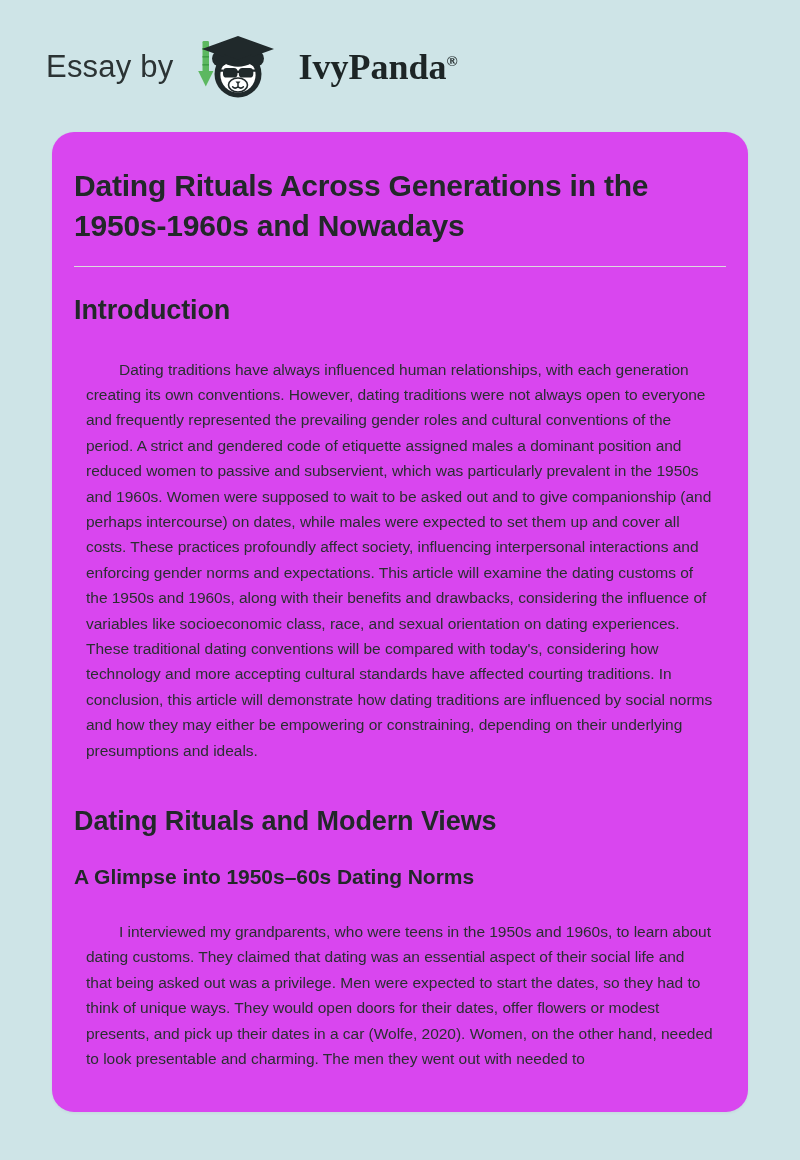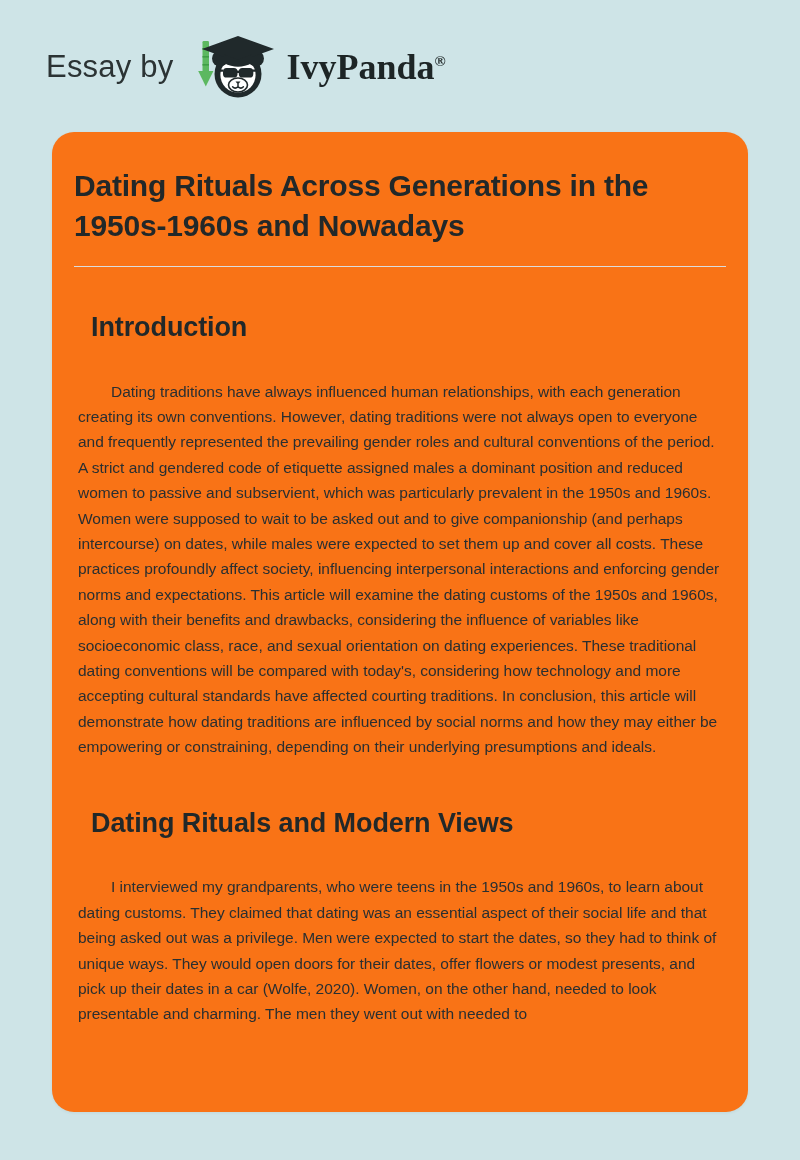--- a/index.html
+++ b/index.html
@@ -31,20 +31,21 @@
     font-weight: 400;
     color: #2b3334;
     letter-spacing: 0.2px;
     line-height: 1;
     white-space: nowrap;
   }
   .logo-wrap {
     display: flex;
     align-items: center;
     margin-left: 13px;
+    gap: 12px;
   }
   .panda-mark {
     width: 96px;
     height: 68px;
     display: block;
     margin-right: 4px;
     margin-top: 2px;
   }
   .wordmark {
     font-family: "Liberation Serif", serif;
@@ -62,21 +63,21 @@
     font-weight: bold;
   }
 
   
   .card {
     position: absolute;
     left: 52px;
     top: 132px;
     width: 696px;
     height: 980px;
-    background: #f97316;
+    background: #d946ef;
     border-radius: 22px;
     box-sizing: border-box;
     padding: 0 22px;
     overflow: hidden;
     box-shadow: 0 1px 3px rgba(40,70,75,0.07);
   }
   .card-inner {
     padding: 0 0px;
   }
 
@@ -115,42 +116,42 @@
   }
 
   .divider {
     margin-top: 20px;
     height: 1px;
     background: #dcdcdc;
     width: 100%;
   }
 
   h2.sec {
-    margin: 17px;
+    margin: 0;
     padding-top: 27px;
     font-size: 27px;
     line-height: 1.25;
     font-weight: bold;
     color: #222829;
     letter-spacing: -0.1px;
   }
   h2.sec.tight { padding-top: 30px; }
 
   h3.sub {
     margin: 0;
     padding-top: 25px;
     font-size: 21px;
     line-height: 1.25;
     font-weight: bold;
     color: #222829;
     letter-spacing: -0.05px;
   }
 
   p.body {
-    margin: 4px;
+    margin: 12px;
     padding-top: 17px;
     font-size: 15.5px;
     line-height: 25.4px;
     color: #2a2f31;
     text-indent: 33px;
     text-align: left;
     letter-spacing: -0.02px;
   }
 </style>
 </head>
@@ -208,17 +209,18 @@
 
 
     <div class="divider"></div>
 
     <h2 class="sec">Introduction</h2>
 
     <p class="body">Dating traditions have always influenced human relationships, with each generation creating its own conventions. However, dating traditions were not always open to everyone and frequently represented the prevailing gender roles and cultural conventions of the period. A strict and gendered code of etiquette assigned males a dominant position and reduced women to passive and subservient, which was particularly prevalent in the 1950s and 1960s. Women were supposed to wait to be asked out and to give companionship (and perhaps intercourse) on dates, while males were expected to set them up and cover all costs. These practices profoundly affect society, influencing interpersonal interactions and enforcing gender norms and expectations. This article will examine the dating customs of the 1950s and 1960s, along with their benefits and drawbacks, considering the influence of variables like socioeconomic class, race, and sexual orientation on dating experiences. These traditional dating conventions will be compared with today's, considering how technology and more accepting cultural standards have affected courting traditions. In conclusion, this article will demonstrate how dating traditions are influenced by social norms and how they may either be empowering or constraining, depending on their underlying presumptions and ideals.</p>
 
     <h2 class="sec tight">Dating Rituals and Modern Views</h2>
 
+    <h3 class="sub">A Glimpse into 1950s–60s Dating Norms</h3>
 
     <p class="body">I interviewed my grandparents, who were teens in the 1950s and 1960s, to learn about dating customs. They claimed that dating was an essential aspect of their social life and that being asked out was a privilege.  Men were expected to start the dates, so they had to think of unique ways. They would open doors for their dates, offer flowers or modest presents, and pick up their dates in a car (Wolfe, 2020). Women, on the other hand, needed to look presentable and charming. The men they went out with needed to</p>
 
   </div>
 </div>
 
 </body></html>

